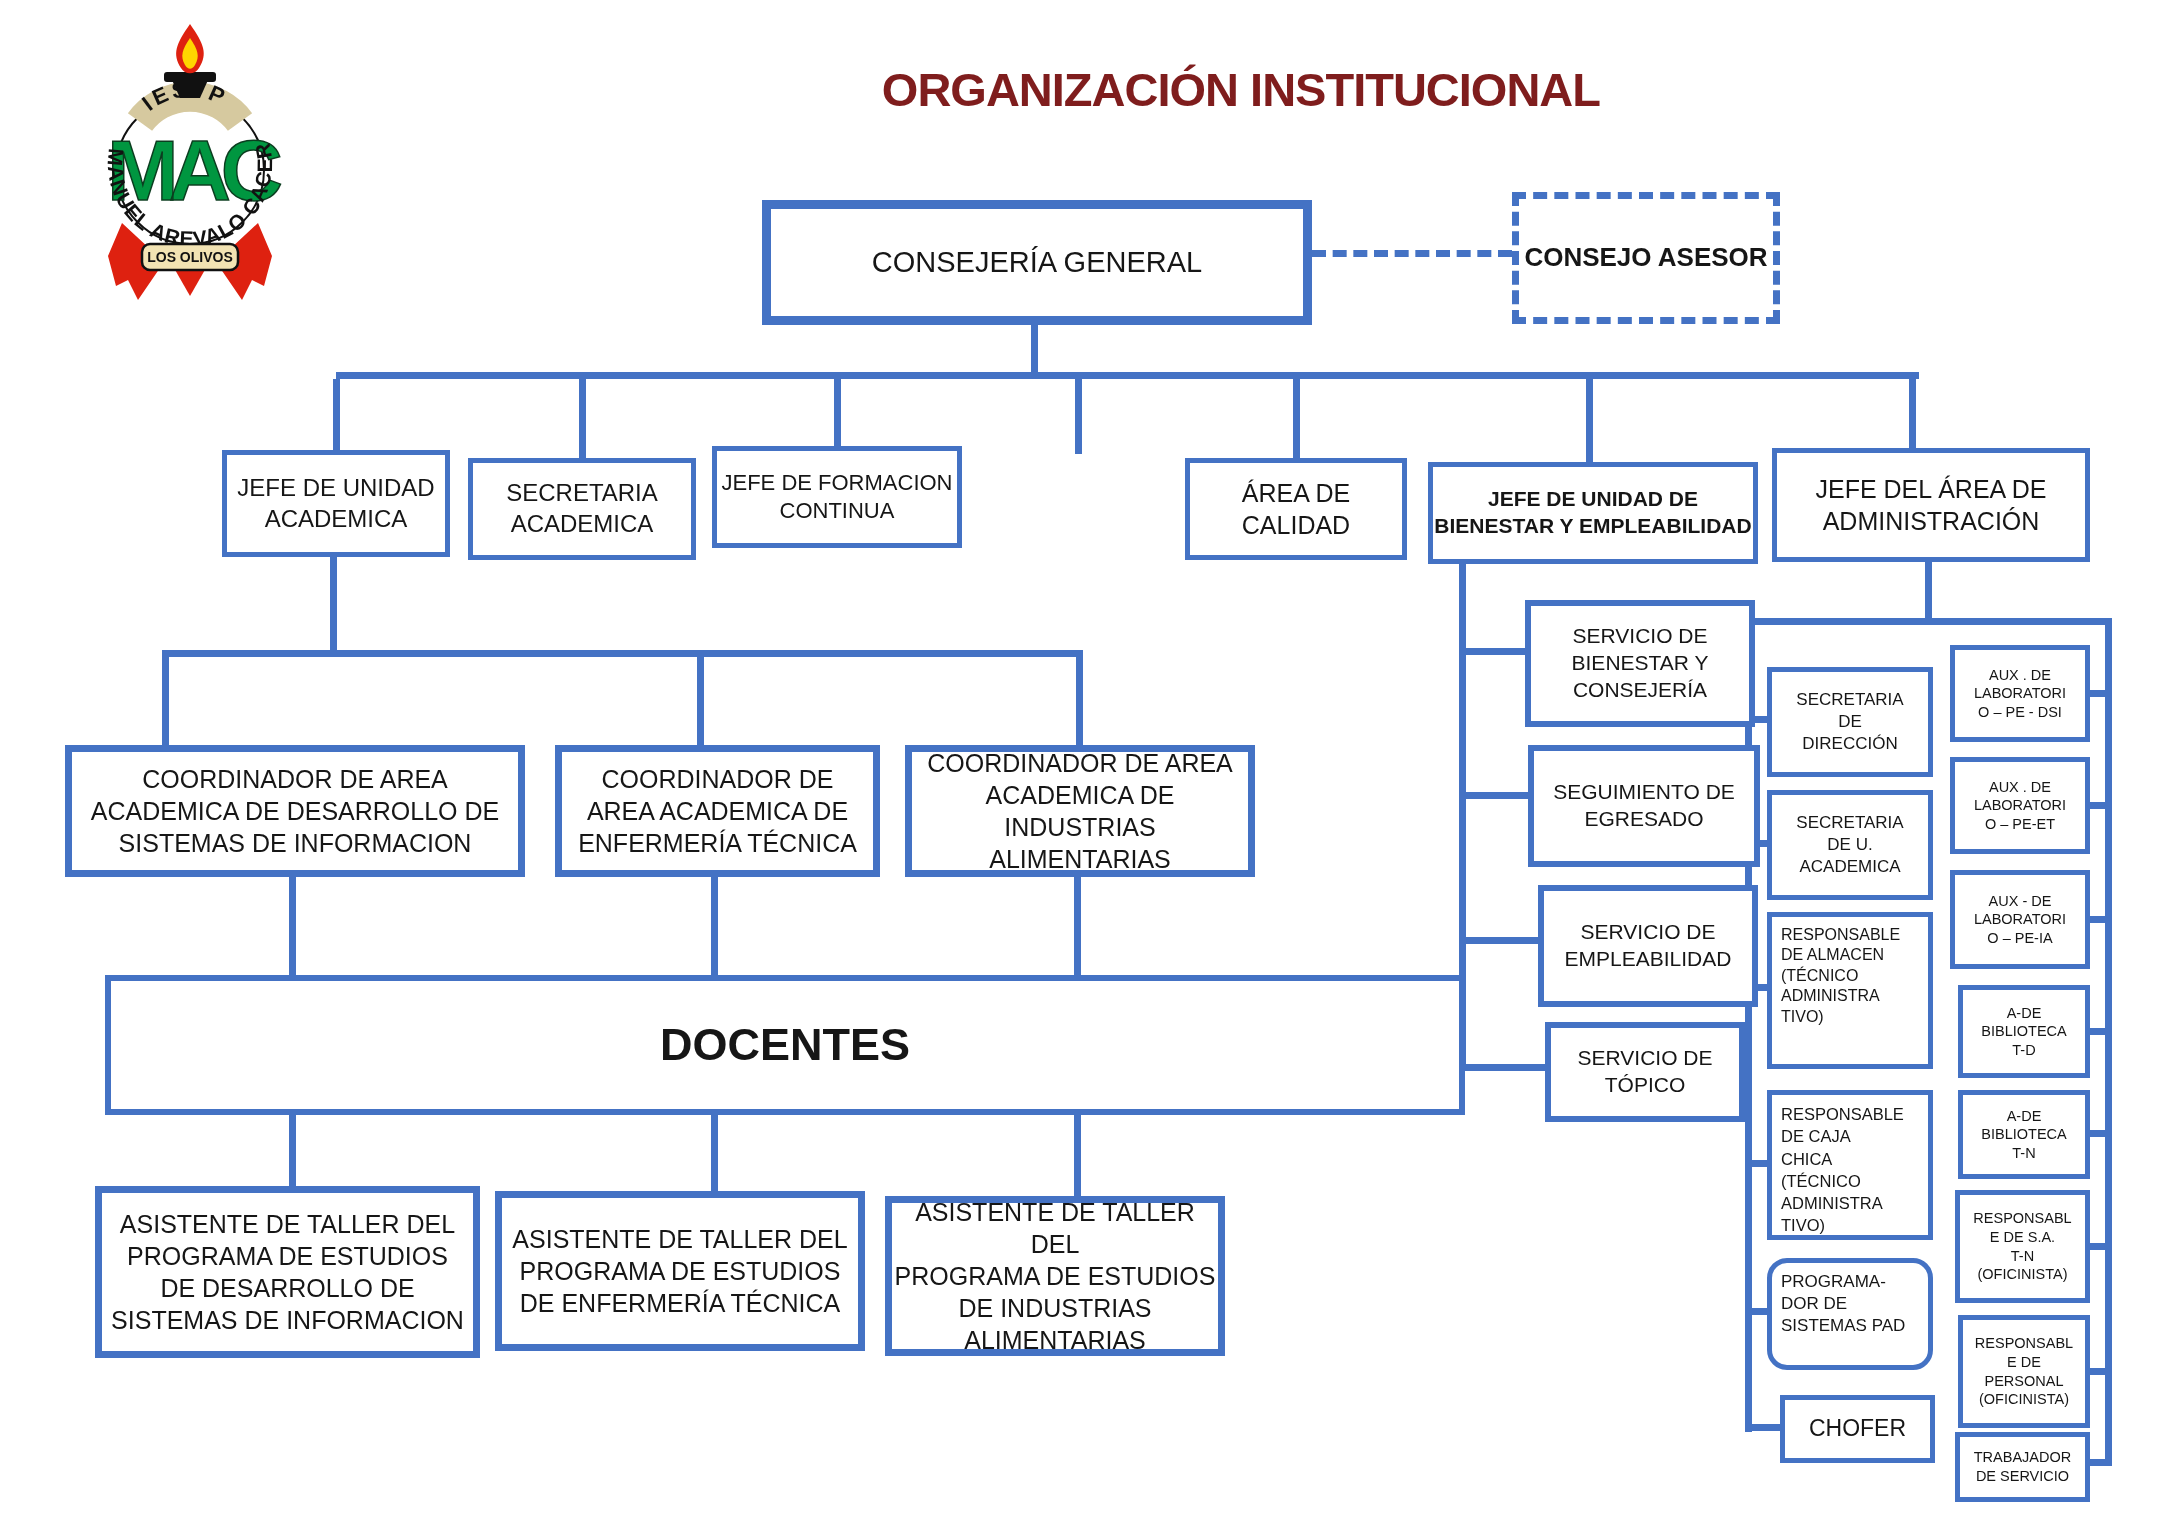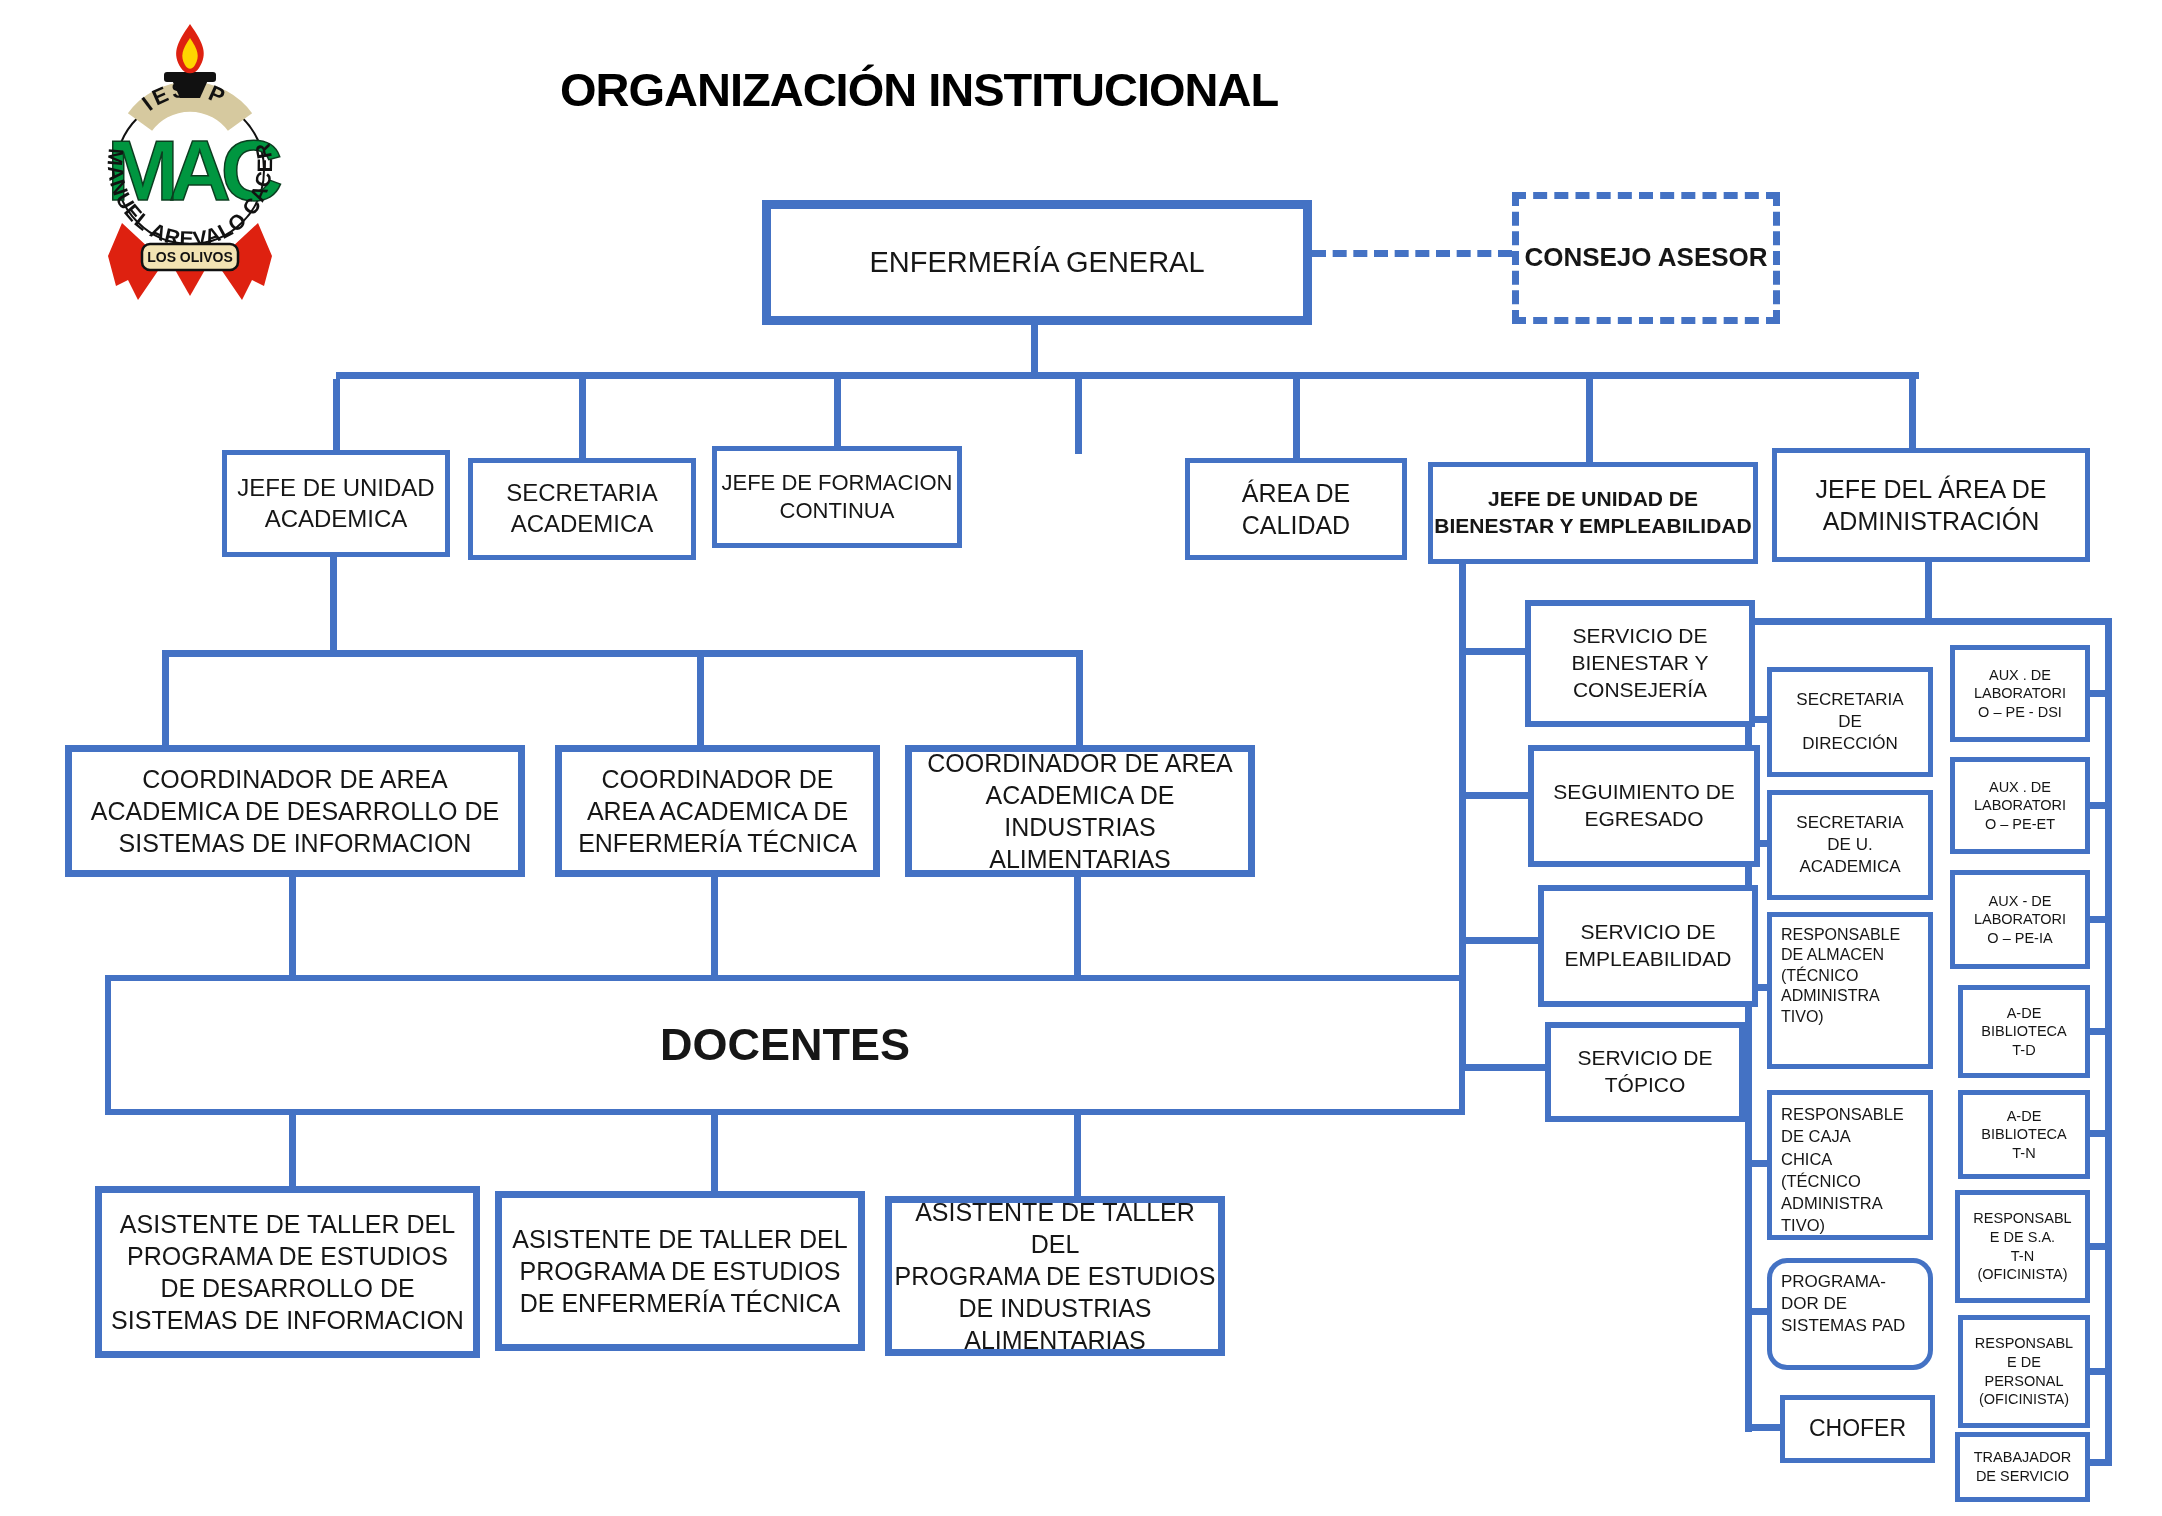--- a/index.html
+++ b/index.html
@@ -5,22 +5,22 @@
   :root{
     --blue:#4472C4;
     --ink:#161616;
   }
   html,body{margin:0;padding:0;background:#ffffff;}
   #canvas{
     position:relative;width:2162px;height:1516px;background:#ffffff;overflow:hidden;
     font-family:"Liberation Sans","DejaVu Sans",sans-serif;color:var(--ink);
   }
   .page-title{
-    position:absolute;left:560px;top:62px;width:1040px;text-align:left;
-    font-size:47px;font-weight:bold;letter-spacing:-1px;color:#000000;
+    position:absolute;left:560px;top:62px;width:1040px;text-align:right;
+    font-size:47px;font-weight:bold;letter-spacing:-1px;color:#7f1d1d;
   }
   .bx{
     position:absolute;background:#fff;border:6px solid var(--blue);
     display:flex;align-items:center;justify-content:center;text-align:center;
     white-space:pre-line;line-height:1.28;z-index:2;box-sizing:border-box;color:var(--ink);
   }
   .bold{font-weight:bold;}
   .ln{position:absolute;background:var(--blue);z-index:1;}
   .dash{position:absolute;height:0;border-top:7px dashed var(--blue);z-index:1;}
   .leftal{justify-content:flex-start;text-align:left;padding-left:9px;align-items:flex-start;padding-top:8px;}
@@ -109,21 +109,21 @@
   <div class="ln" style="left:1752px;top:1424px;width:30px;height:7px;"></div>
   <div class="ln" style="left:2088px;top:690px;width:17px;height:7px;"></div>
   <div class="ln" style="left:2088px;top:802px;width:17px;height:7px;"></div>
   <div class="ln" style="left:2088px;top:916px;width:17px;height:7px;"></div>
   <div class="ln" style="left:2088px;top:1028px;width:17px;height:7px;"></div>
   <div class="ln" style="left:2088px;top:1130px;width:17px;height:7px;"></div>
   <div class="ln" style="left:2088px;top:1243px;width:17px;height:7px;"></div>
   <div class="ln" style="left:2088px;top:1368px;width:17px;height:7px;"></div>
   <div class="ln" style="left:2088px;top:1459px;width:17px;height:7px;"></div>
 
-  <div class="bx" style="left:762px;top:200px;width:550px;height:125px;border-width:9px;font-size:29px;font-weight:500;">ENFERMERÍA GENERAL</div>
+  <div class="bx" style="left:762px;top:200px;width:550px;height:125px;border-width:9px;font-size:29px;font-weight:500;">CONSEJERÍA GENERAL</div>
   <div class="bx bold" style="left:1512px;top:192px;width:268px;height:132px;border:7px dashed var(--blue);font-size:26px;">CONSEJO ASESOR</div>
 
   <div class="bx" style="left:222px;top:450px;width:228px;height:107px;border-width:5px;font-size:24px;">JEFE DE UNIDAD
 ACADEMICA</div>
   <div class="bx" style="left:468px;top:458px;width:228px;height:102px;border-width:5px;font-size:24px;">SECRETARIA
 ACADEMICA</div>
   <div class="bx" style="left:712px;top:446px;width:250px;height:102px;border-width:5px;font-size:22px;">JEFE DE FORMACION
 CONTINUA</div>
   <div class="bx" style="left:1185px;top:458px;width:222px;height:102px;border-width:5px;font-size:25px;">ÁREA DE
 CALIDAD</div>

